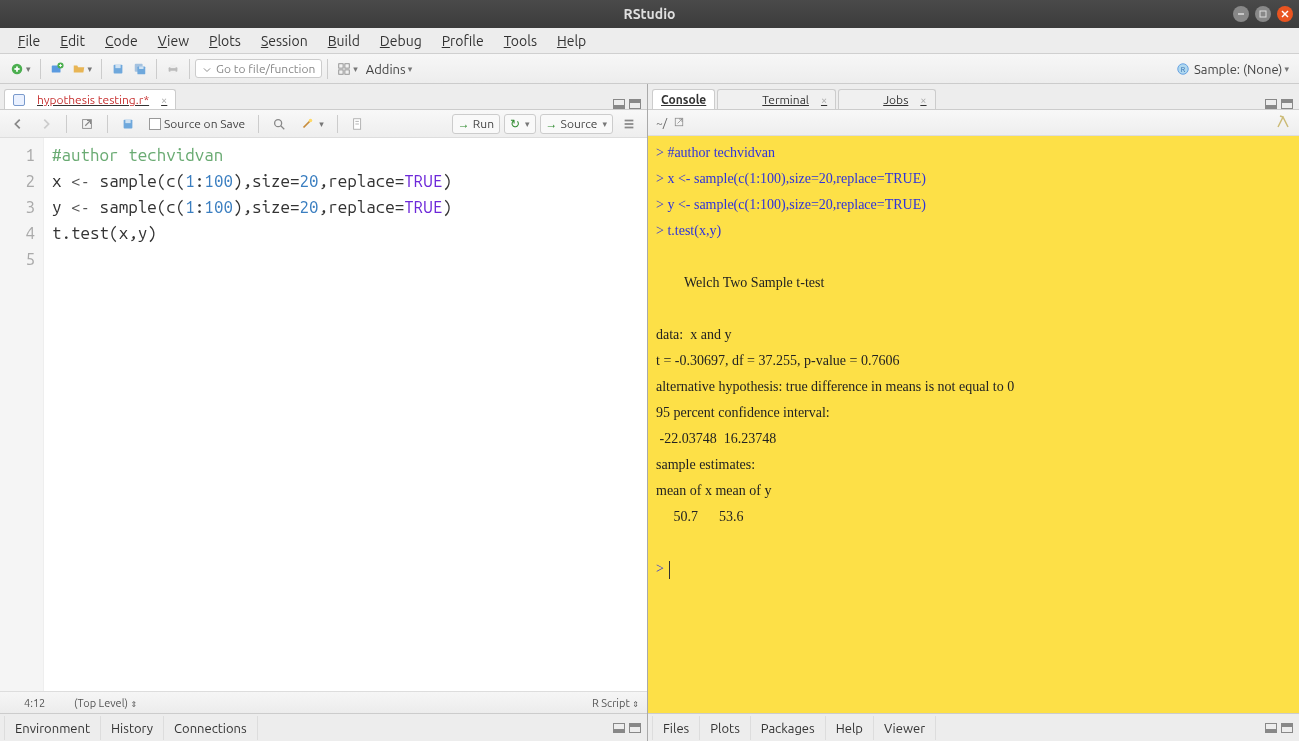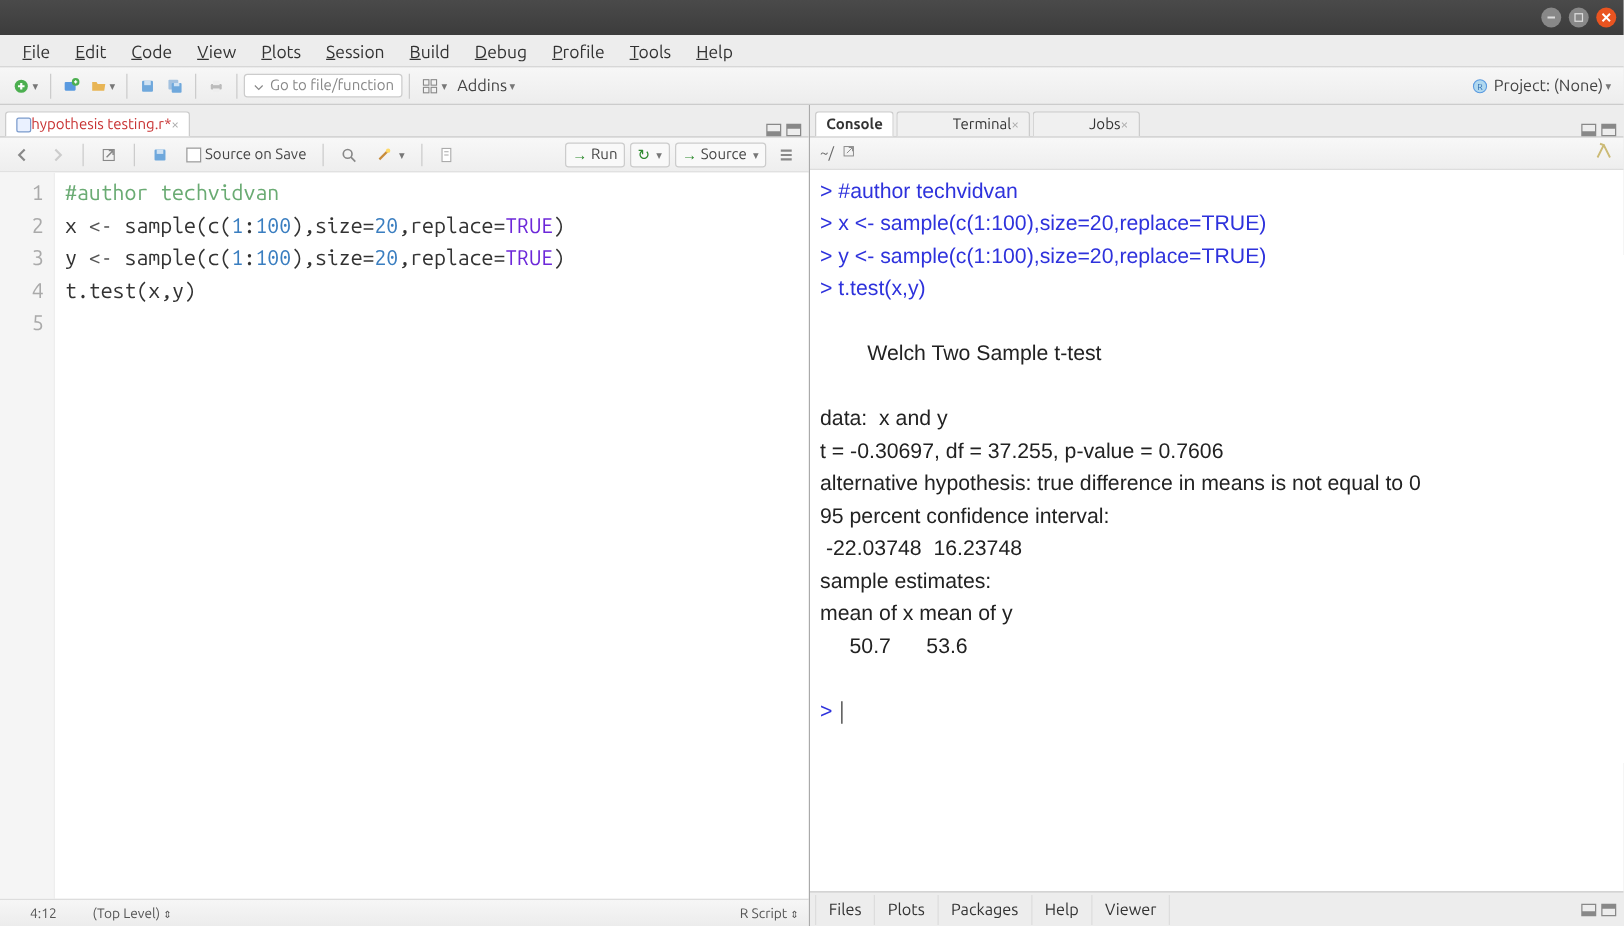--- a/index.html
+++ b/index.html
@@ -22,21 +22,21 @@
 .toolbar .sep { width: 1px; height: 20px; background: #ccc; margin: 0 5px; }
 .toolbar .right { margin-left: auto; }
 .dd { font-size: 9px; color: #777; margin-left: 2px; }
 
 .main { flex: 1; display: flex; }
 .pane { display: flex; flex-direction: column; overflow: hidden; }
 .left-pane { width: 648px; border-right: 1px solid #aaa; }
 .right-pane { flex: 1; }
 
 .tabbar { background: #ededed; height: 26px; display: flex; align-items: flex-end; border-bottom: 1px solid #ccc; padding-left: 4px; position: relative; }
-.tab { background: #fff; border: 1px solid #ccc; border-bottom: none; padding: 3px 8px; font-size: 12px; display: inline-flex; align-items: center; gap: 0; border-radius: 3px 3px 0 0; margin-right: 2px; cursor: pointer; }
+.tab { background: #fff; border: 1px solid #ccc; border-bottom: none; padding: 3px 8px; font-size: 12px; display: inline-flex; align-items: center; gap: 12px; border-radius: 3px 3px 0 0; margin-right: 2px; cursor: pointer; text-decoration: underline; }
 .tab.inactive { background: #f0f0f0; padding-left: 44px; }
 .tab .tab-close { color: #aaa; font-size: 11px; }
 .tabbar .tb-right { margin-left: auto; display: flex; align-items: center; padding-right: 6px; gap: 4px; }
 
 .pane-toolbar { background: linear-gradient(to bottom, #f8f8f8, #eee); height: 28px; border-bottom: 1px solid #ddd; display: flex; align-items: center; padding: 0 6px; font-size: 12px; color: #444; gap: 4px; }
 .pane-toolbar .sep { width: 1px; height: 18px; background: #ccc; margin: 0 4px; }
 .pane-toolbar .btn { display: inline-flex; align-items: center; gap: 3px; padding: 2px 5px; cursor: pointer; border-radius: 3px; }
 .pane-toolbar .btn.bordered { border: 1px solid #ccc; background: #f9f9f9; }
 .pane-toolbar .spacer { flex: 1; }
 .pane-toolbar .green { color: #2d8a2d; font-weight: normal; }
@@ -51,21 +51,21 @@
 .c-assign { color: #555; }
 
 .statusbar { height: 22px; background: linear-gradient(to bottom, #f6f6f6, #ececec); border-top: 1px solid #ddd; display: flex; align-items: center; font-size: 11px; color: #555; padding: 0 8px; }
 .statusbar .sb-left { width: 50px; margin-left: 16px; }
 .statusbar .sb-mid { }
 .statusbar .sb-right { margin-left: auto; }
 
 .console-path { height: 26px; background: linear-gradient(to bottom, #f8f8f8, #eee); border-bottom: 1px solid #ddd; display: flex; align-items: center; padding: 0 8px; font-size: 12px; color: #666; gap: 6px; }
 .console-path .spacer { flex: 1; }
 
-.console-area { flex: 1; background: #ffffff; font-family: Liberation Sans, sans-serif; font-size: 17px; line-height: 26px; padding: 4px 8px; overflow: hidden; white-space: pre-wrap; word-break: break-all; }
+.console-area { flex: 1; background: #fde047; font-family: Liberation Serif, serif; font-size: 14px; line-height: 26px; padding: 4px 8px; overflow: hidden; white-space: pre-wrap; word-break: break-all; }
 .con-inp { color: #2e32dc; }
 .con-out { color: #222; }
 .con-prompt { color: #2e32dc; }
 .cursor { display: inline-block; width: 1px; height: 18px; background: #333; vertical-align: middle; margin-left: 2px; }
 
 .bottom-tabs { height: 28px; background: #ededed; border-top: 1px solid #ccc; display: flex; align-items: center; padding-left: 4px; position: relative; }
 .btab { padding: 5px 10px; font-size: 13px; cursor: pointer; color: #333; border-right: 1px solid #ddd; }
 .btab.first { border-left: 1px solid #ddd; }
 .bottom-tabs .tb-right { margin-left: auto; display: flex; align-items: center; gap: 4px; padding-right: 6px; }
 
@@ -77,20 +77,21 @@
 
 .checkbox-sq { width: 12px; height: 12px; border: 1px solid #999; display: inline-block; background: #fff; }
 
 .addins-label { font-size: 13px; color: #444; }
 </style>
 </head>
 <body>
 
 <div class="titlebar">
   <div style="width:60px"></div>
+  <div class="title">RStudio</div>
   <div class="win-controls">
     <div class="win-btn win-min">
         <svg width="8" height="8">
           <line x1="1" y1="4" x2="7" y2="4" stroke="#ddd" stroke-width="1.5"></line>
         </svg>
       </div>
     <div class="win-btn win-max">
         <svg width="8" height="8">
           <rect x="1" y="1" width="6" height="6" fill="none" stroke="#ddd" stroke-width="1"></rect>
         </svg>
@@ -183,21 +184,21 @@
   </span>
   <span class="tb-item addins-label">
     <span>Addins</span> 
       <span class="dd">▾</span>
   </span>
   <span class="right tb-item">
     <svg class="icon" viewBox="0 0 16 16">
         <circle cx="8" cy="8" r="6" fill="#b0d8ef" stroke="#5a9ae0"></circle>
         <text x="8" y="11" font-size="8" text-anchor="middle" fill="#2e6bb0">R</text>
       </svg>
-    <span style="margin-left:4px">Project: (None)</span> 
+    <span style="margin-left:4px">Sample: (None)</span> 
       <span class="dd">▾</span>
   </span>
 </div>
 
 <div class="main">
 
   <div class="pane left-pane">
 
     <div class="tabbar">
       <div class="tab">
@@ -299,20 +300,29 @@
 <span>t.test(x,y)</span>
 </div>
     </div>
 
     <div class="statusbar">
       <span class="sb-left">4:12</span>
       <span class="sb-mid"><span>(Top Level)</span> <span style="font-size:8px">⇕</span></span>
       <span class="sb-right"><span>R Script</span> <span style="font-size:8px">⇕</span></span>
     </div>
 
+    <div class="bottom-tabs">
+      <div class="btab first">Environment</div>
+      <div class="btab">History</div>
+      <div class="btab">Connections</div>
+      <div class="tb-right">
+        <span class="minimax" style="border-bottom-width:4px"></span>
+        <span class="minimax" style="border-top-width:4px"></span>
+      </div>
+    </div>
   </div>
 
   <div class="pane right-pane">
 
     <div class="tabbar">
       <div class="tab">
           <b>Console</b>
         </div>
       <div class="tab inactive">
           <span>Terminal</span>

